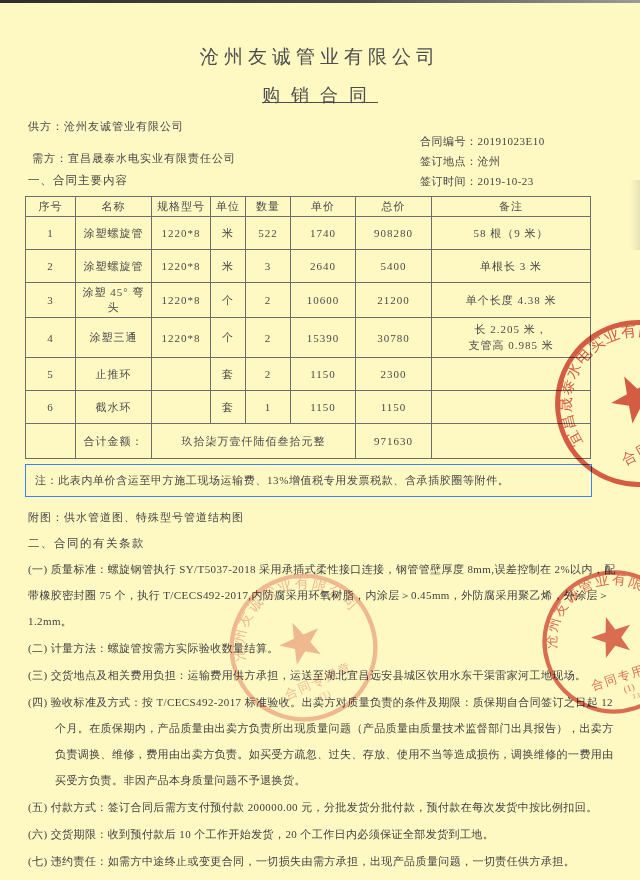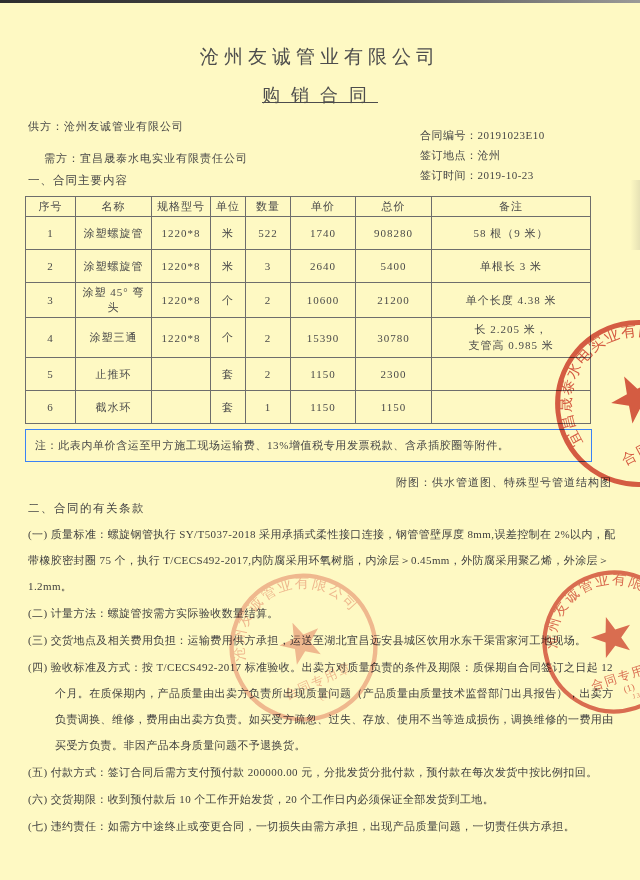--- a/index.html
+++ b/index.html
@@ -21,42 +21,42 @@
   .title-company {
     margin-top:44px; text-align:center;
     font-size:19px; font-weight:500; letter-spacing:5px; color:#4d4d4d;
   }
   .title-doc {
     margin-top:13px; text-align:center;
     font-size:18px; font-weight:500; letter-spacing:11px; color:#4d4d4d;text-decoration:underline;
   }
   .head-block { position:relative; margin:8px 28px 0 28px; height:56px; font-size:11px; }
   .party-supplier { position:absolute; left:0; top:4px; letter-spacing:1px; }
-  .party-buyer    { position:absolute; left:16px; top:36px; letter-spacing:1px; }
-  .meta { position:absolute; left:392px; top:10px; line-height:20px; letter-spacing:.5px; }
+  .party-buyer    { position:absolute; left:4px; top:36px; letter-spacing:1px; }
+  .meta { position:absolute; left:392px; top:16px; line-height:20px; letter-spacing:.5px; }
   .meta div { white-space:nowrap; }
   .sec-heading { margin:2px 28px 0 28px; font-size:11.5px; letter-spacing:1px; color:#474747; }
   table.goods {
     margin:8px 0 0 25px; width:565px; border-collapse:collapse; table-layout:fixed;
     font-size:11px; color:#4a4a4a;
   }
   table.goods th, table.goods td {
     border:1px solid #6e6e6c; text-align:center; vertical-align:middle;
     padding:2px 2px; font-weight:400; letter-spacing:1px; overflow:hidden;
   }
   table.goods thead tr { height:19px; }
   table.goods tbody tr { height:33px; }
   table.goods tr.row-tall { height:40px; }
   table.goods tr.row-total { height:35px; }
   .remark-stack span { display:block; line-height:1.45; }
   .note-box {
     margin:5px 0 0 25px; width:567px; border:1px solid #3b82f6;
     padding:8px 9px; font-size:11px; letter-spacing:.6px; color:#474747;
   }
-  .attachment { margin:13px 28px 0 28px; font-size:11px; letter-spacing:1px;text-align:right; }
+  .attachment { margin:13px 28px 0 28px; font-size:11px; letter-spacing:1px; }
   .sec2-heading { margin:11px 28px 0 28px; font-size:11.5px; letter-spacing:1.5px; color:#474747; }
   .clauses { margin:5px 24px 0 28px; font-size:11px; line-height:26px; letter-spacing:.4px; color:#3f3f3f; }
   .clauses p { margin:0 0 1px 0; }
   .clauses p.hang { padding-left:27px; text-indent:-27px; }
   .stamp {
     position:absolute; mix-blend-mode:multiply; pointer-events:none;
   }
   .stamp svg { display:block; }
   .stamp-buyer   { left:551px; top:316px; width:175px; height:175px; transform:rotate(-28deg); opacity:.88; color:#d0473e; }
   .stamp-sup-mid { left:226px; top:570px; width:155px; height:155px; transform:rotate(-24deg); opacity:.40; color:#d85a52; }
@@ -165,20 +165,27 @@
       <tr>
         <td>6</td>
         <td>截水环</td>
         <td></td>
         <td>套</td>
         <td>1</td>
         <td>1150</td>
         <td>1150</td>
         <td></td>
       </tr>
+      <tr class="row-total">
+        <td></td>
+        <td>合计金额：</td>
+        <td colspan="4">玖拾柒万壹仟陆佰叁拾元整</td>
+        <td>971630</td>
+        <td></td>
+      </tr>
     </tbody>
   </table>
 
   <div class="note-box">注：此表内单价含运至甲方施工现场运输费、13%增值税专用发票税款、含承插胶圈等附件。</div>
 
   <div class="attachment">附图：供水管道图、特殊型号管道结构图</div>
 
   <div class="sec2-heading">二、合同的有关条款</div>
 
   <div class="clauses">

